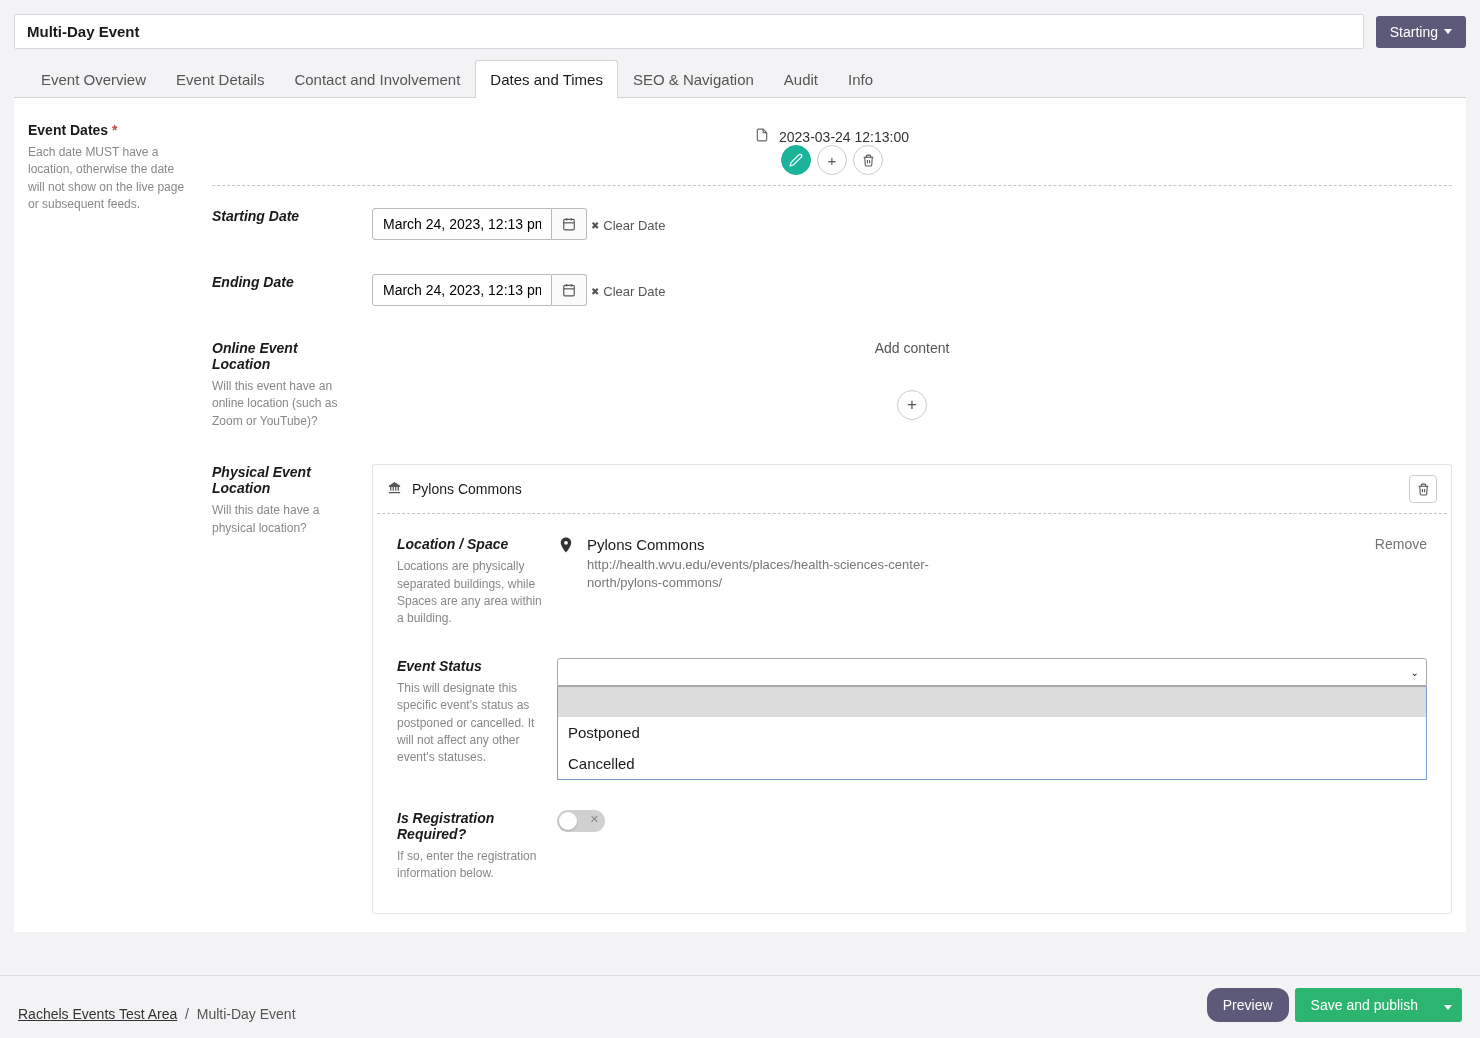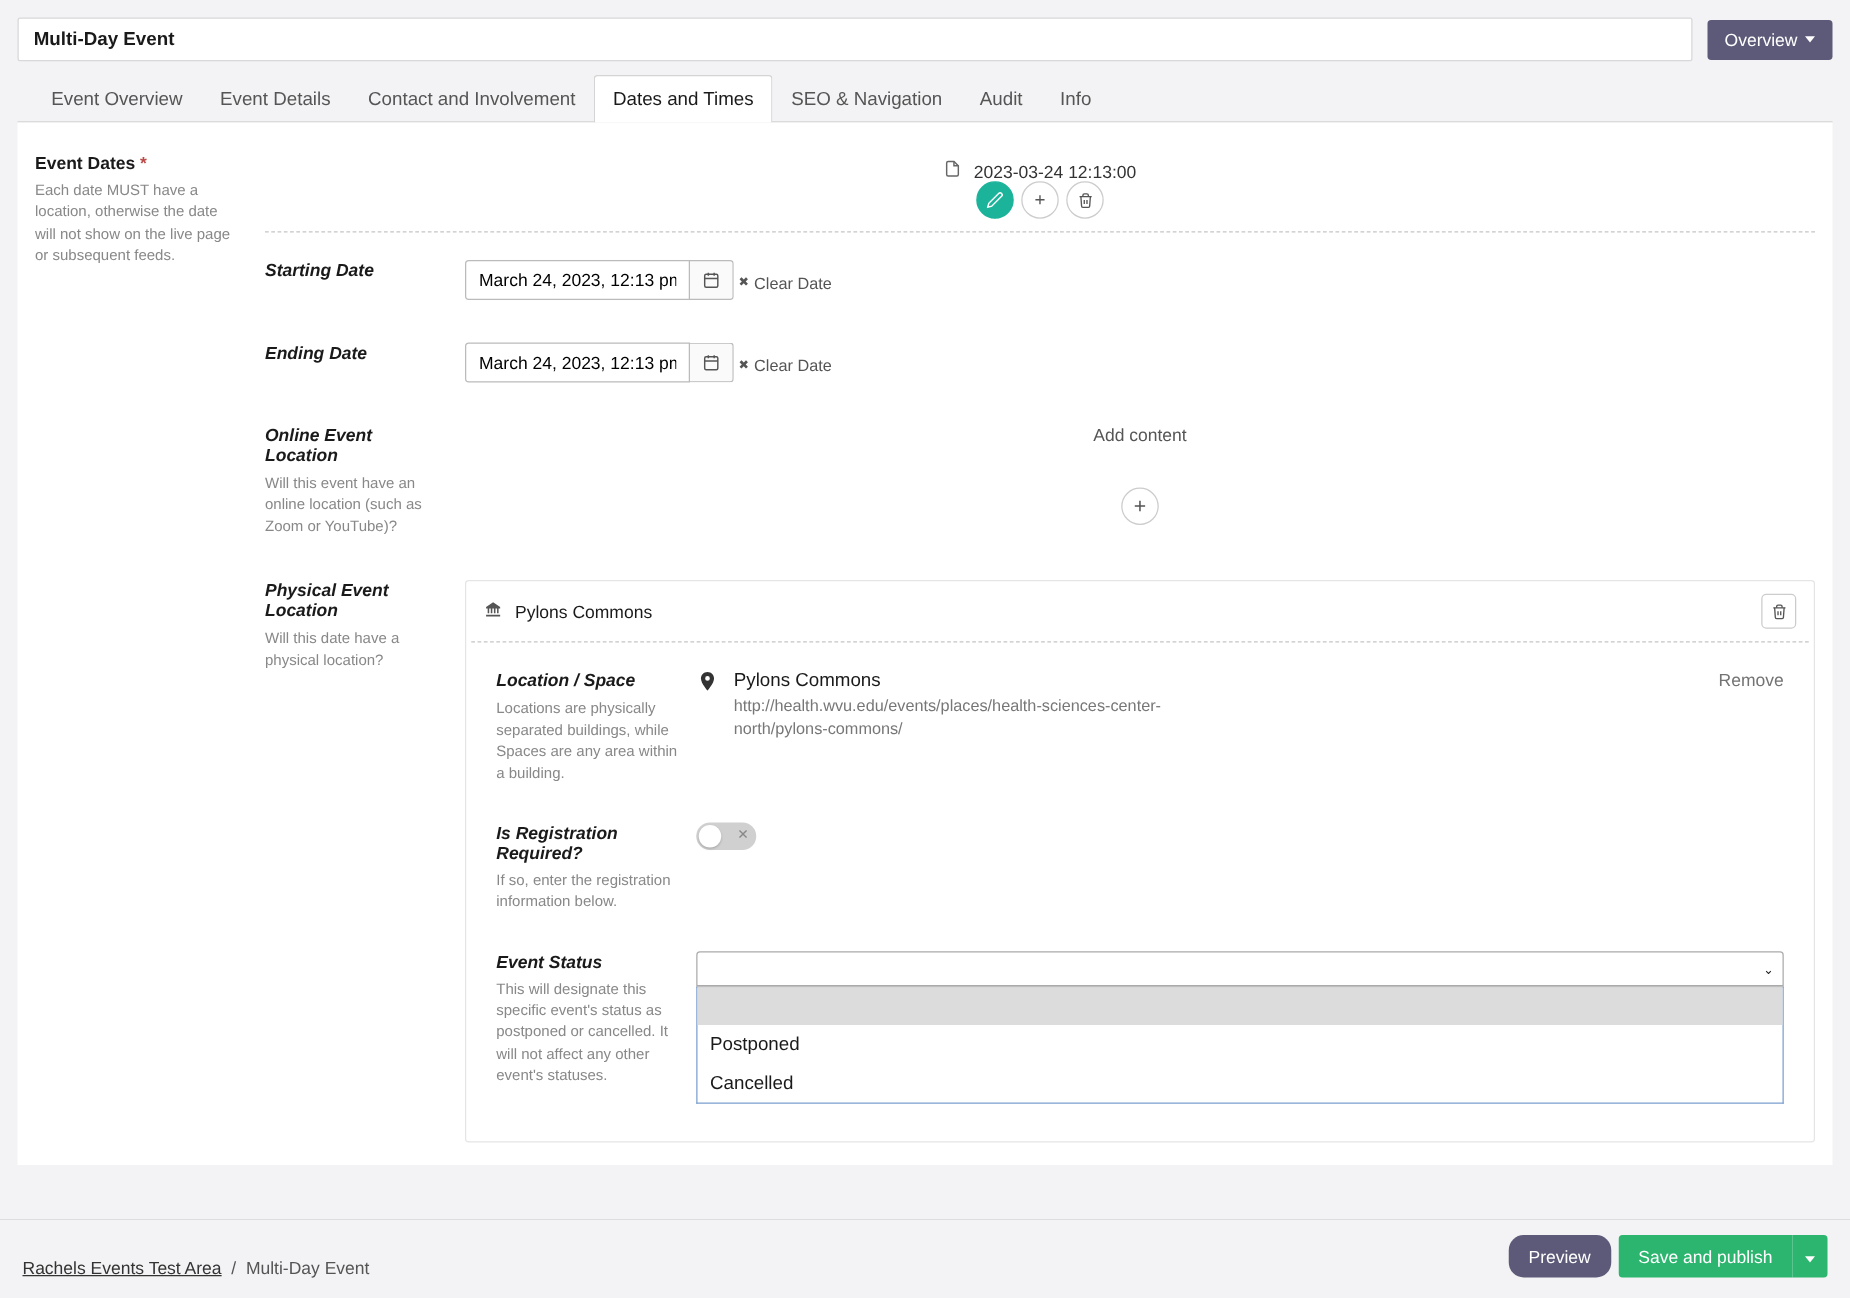--- a/index.html
+++ b/index.html
@@ -71,21 +71,21 @@
 .icon-svg { width: 14px; height: 14px; }
 .icon-square { width: 28px; height: 28px; border-radius: 4px; border: 1px solid #ccc; display: inline-flex; align-items: center; justify-content: center; cursor: pointer; color: #555; }
 </style>
 </head>
 <body>
 
 <div class="page-wrap">
   <div class="header-row">
     <input class="title-input" value="Multi-Day Event" style="">
     <button class="actions-btn">
-        <span>Overview</span>
+        <span>Starting</span>
       </button>
   </div>
 
   <div class="tabs">
     <div class="tab">Event Overview</div>
     <div class="tab">Event Details</div>
     <div class="tab">Contact and Involvement</div>
     <div class="tab active">Dates and Times</div>
     <div class="tab">SEO &amp; Navigation</div>
     <div class="tab">Audit</div>
@@ -225,49 +225,49 @@
                       <div class="loc-block">
                         <div class="loc-name">Pylons Commons</div>
                         <div class="loc-url">http://health.wvu.edu/events/places/health-sciences-center-north/pylons-commons/</div>
                       </div>
                       <span class="remove-link">Remove</span>
                     </div>
                   </div>
 
                   <div class="inner-row">
                     <div class="inner-label-col">
-                      <div class="form-label">Is Registration Required?</div>
-                      <div class="form-help">If so, enter the registration information below.</div>
-                    </div>
-                    <div class="inner-field-col">
-                      <div class="toggle">
-                        <div class="toggle-knob"></div>
-                        <span class="toggle-x">✕</span>
-                      </div>
-                    </div>
-                  </div>
-
-                  <div class="inner-row">
-                    <div class="inner-label-col">
                       <div class="form-label">Event Status</div>
                       <div class="form-help">This will designate this specific event's status as postponed or cancelled. It will not affect any other event's statuses.</div>
                     </div>
                     <div class="inner-field-col">
                       <div class="select-wrap">
                         <div class="select-box"></div>
                         <span class="select-caret">⌄</span>
                         <div class="dropdown-list">
                           <div class="dropdown-item selected"></div>
                           <div class="dropdown-item">Postponed</div>
                           <div class="dropdown-item">Cancelled</div>
                         </div>
                       </div>
                     </div>
                   </div>
 
+                  <div class="inner-row">
+                    <div class="inner-label-col">
+                      <div class="form-label">Is Registration Required?</div>
+                      <div class="form-help">If so, enter the registration information below.</div>
+                    </div>
+                    <div class="inner-field-col">
+                      <div class="toggle">
+                        <div class="toggle-knob"></div>
+                        <span class="toggle-x">✕</span>
+                      </div>
+                    </div>
+                  </div>
+
 
                 </div>
               </div>
             </div>
           </div>
 
         </div>
       </div>
     </div>
   </div>

